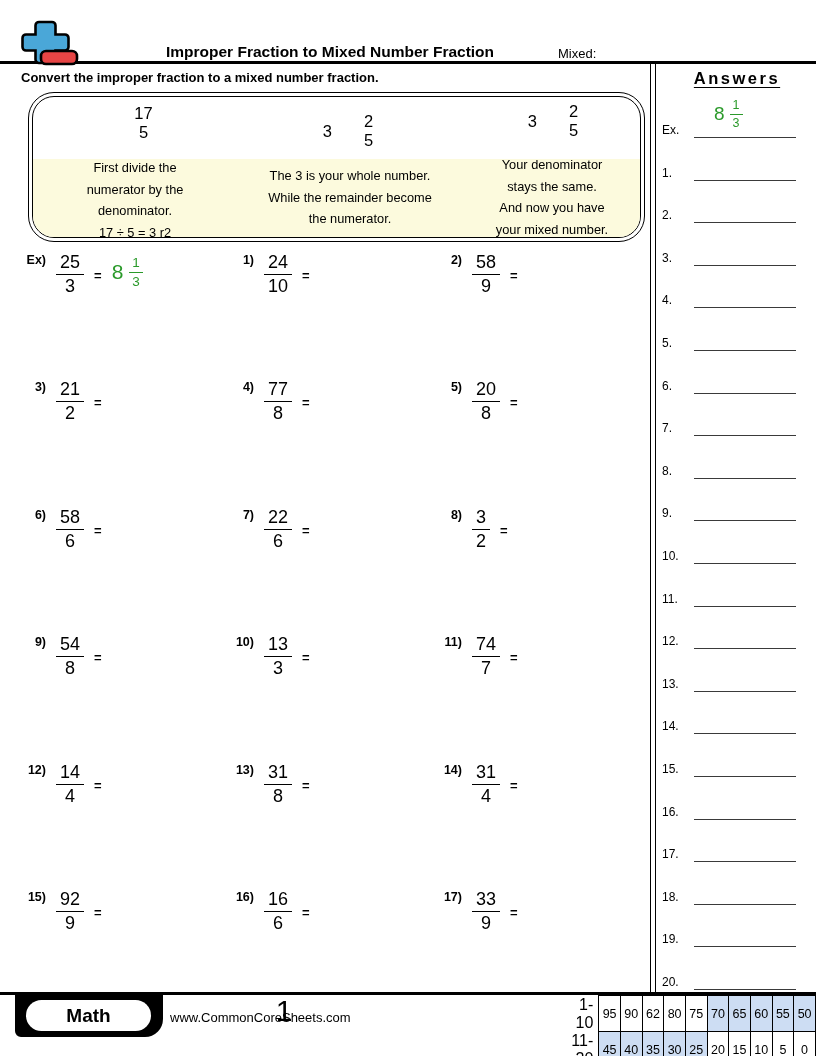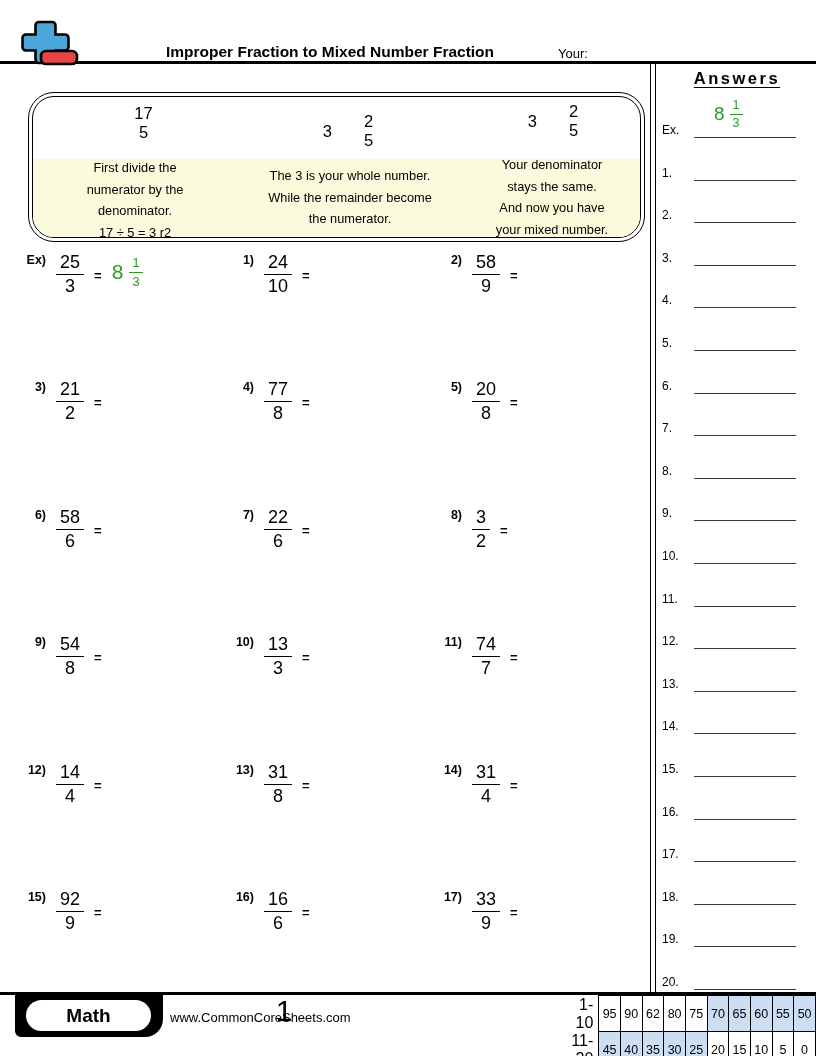--- a/index.html
+++ b/index.html
@@ -88,22 +88,23 @@
 
 <div class="page">
 
   <div class="logo">
     <svg width="76" height="60" viewBox="0 0 76 60">
       <path d="M 25 16 h 13 a3.5 3.5 0 0 1 3.5 3.5 v 9 h 9.5 a3.5 3.5 0 0 1 3.5 3.5 v 9 a3.5 3.5 0 0 1 -3.5 3.5 h -9.5 v 9 a3.5 3.5 0 0 1 -3.5 3.5 h -13 a3.5 3.5 0 0 1 -3.5 -3.5 v -9 h -9.5 a3.5 3.5 0 0 1 -3.5 -3.5 v -9 a3.5 3.5 0 0 1 3.5 -3.5 h 9.5 v -9 a3.5 3.5 0 0 1 3.5 -3.5 z" fill="#4AA7D8" stroke="#000" stroke-width="2.6"></path>
       <rect x="27" y="45" width="36" height="13" rx="5" fill="#E64545" stroke="#000" stroke-width="2.6"></rect>
     </svg>
   </div>
   <div class="page-title">Improper Fraction to Mixed Number Fraction</div>
-  <div class="name-label">Your:</div>
+  <div class="name-label">Mixed:</div>
   <div class="top-rule"></div>
+  <div class="instruction">Convert the improper fraction to a mixed number fraction.</div>
 
   <div class="ex-box">
     <div class="ex-box-inner">
       <div class="ex-highlight"></div>
 
       <div class="ex-fr1">
         <span class="stack">
           <span>17</span>
           <span>5</span>
         </span>

